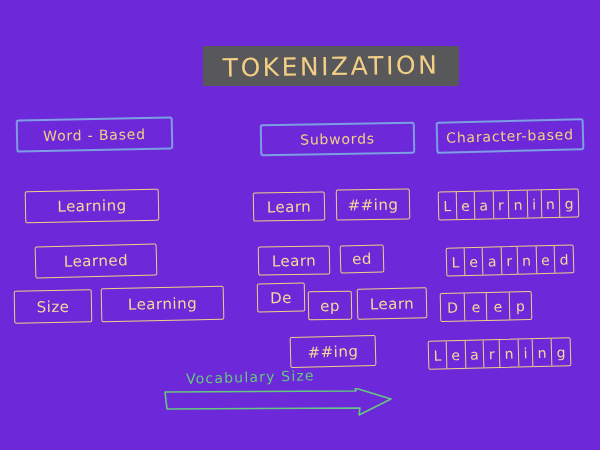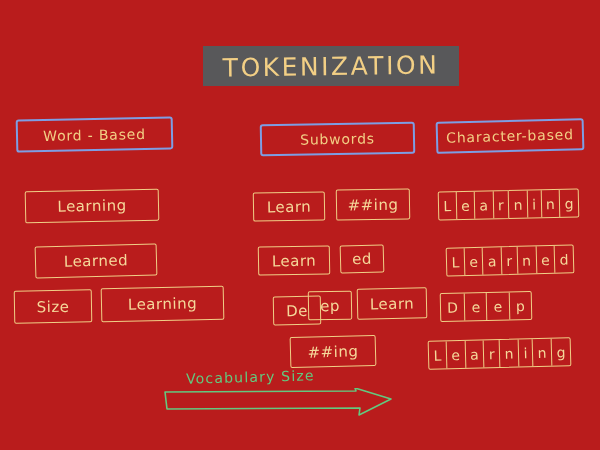--- a/index.html
+++ b/index.html
@@ -8,21 +8,21 @@
     padding: 0;
     background: #000000;
   }
   body {
     font-family: "DejaVu Sans", sans-serif;
   }
   #board {
     position: relative;
     width: 600px;
     height: 450px;
-    background: #b91c1c;
+    background: #6d28d9;
     overflow: hidden;
   }
 
   
   #title-highlight {
     position: absolute;
     left: 203px;
     top: 46px;
     width: 256px;
     height: 40px;
@@ -164,21 +164,21 @@
   </div>
 
   <div class="chip" style="left:258px; top:246px; width:72px; height:29px; transform:rotate(-1deg);">
     <span>Learn</span>
   </div>
 
   <div class="chip" style="left:340px; top:245px; width:44px; height:28px; transform:rotate(-1.5deg);">
     <span>ed</span>
   </div>
 
-  <div class="chip" style="left:257px; top:296px; width:48px; height:29px; transform:rotate(-1deg);margin-left:16px;">
+  <div class="chip" style="left:257px; top:283px; width:48px; height:29px; transform:rotate(-1deg);">
     <span>De</span>
   </div>
 
   <div class="chip" style="left:308px; top:291px; width:44px; height:29px; transform:rotate(-1deg);">
     <span>ep</span>
   </div>
 
   <div class="chip" style="left:357px; top:288px; width:70px; height:31px; transform:rotate(-1.2deg);">
     <span>Learn</span>
   </div>

